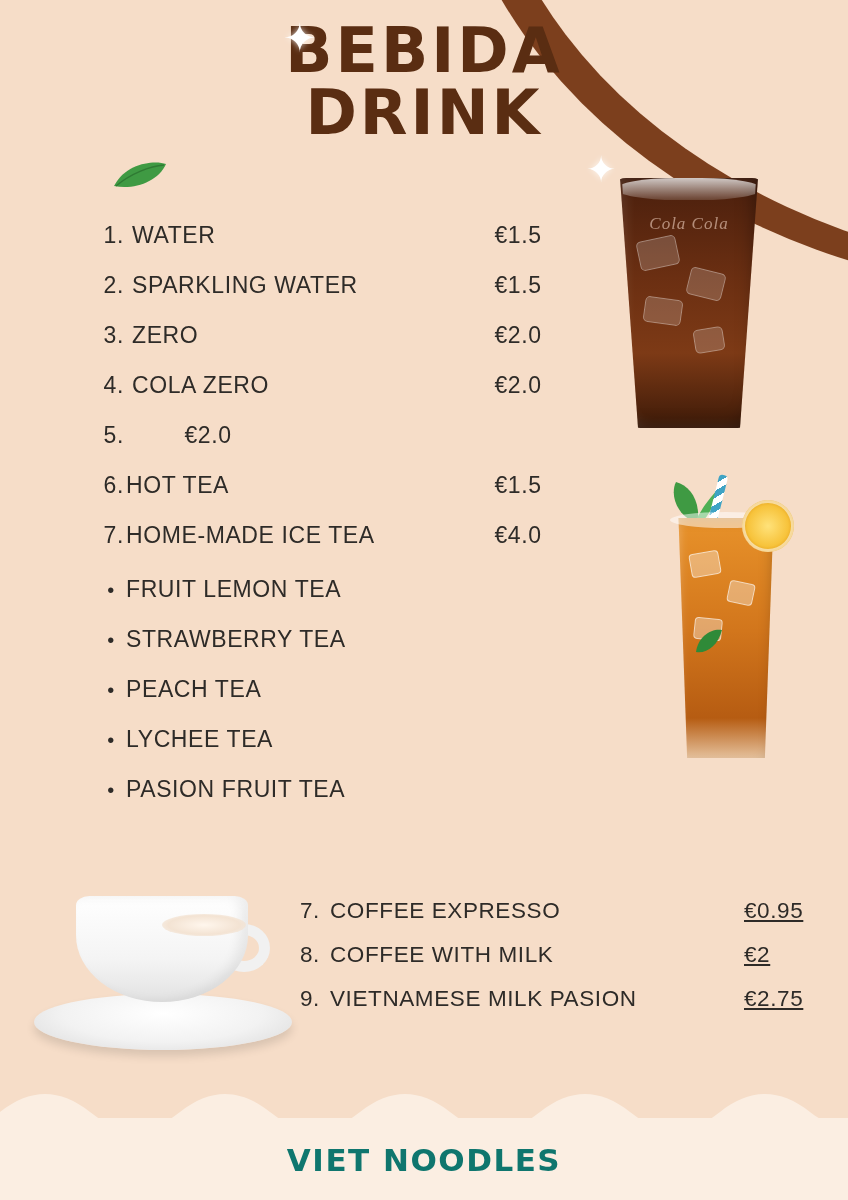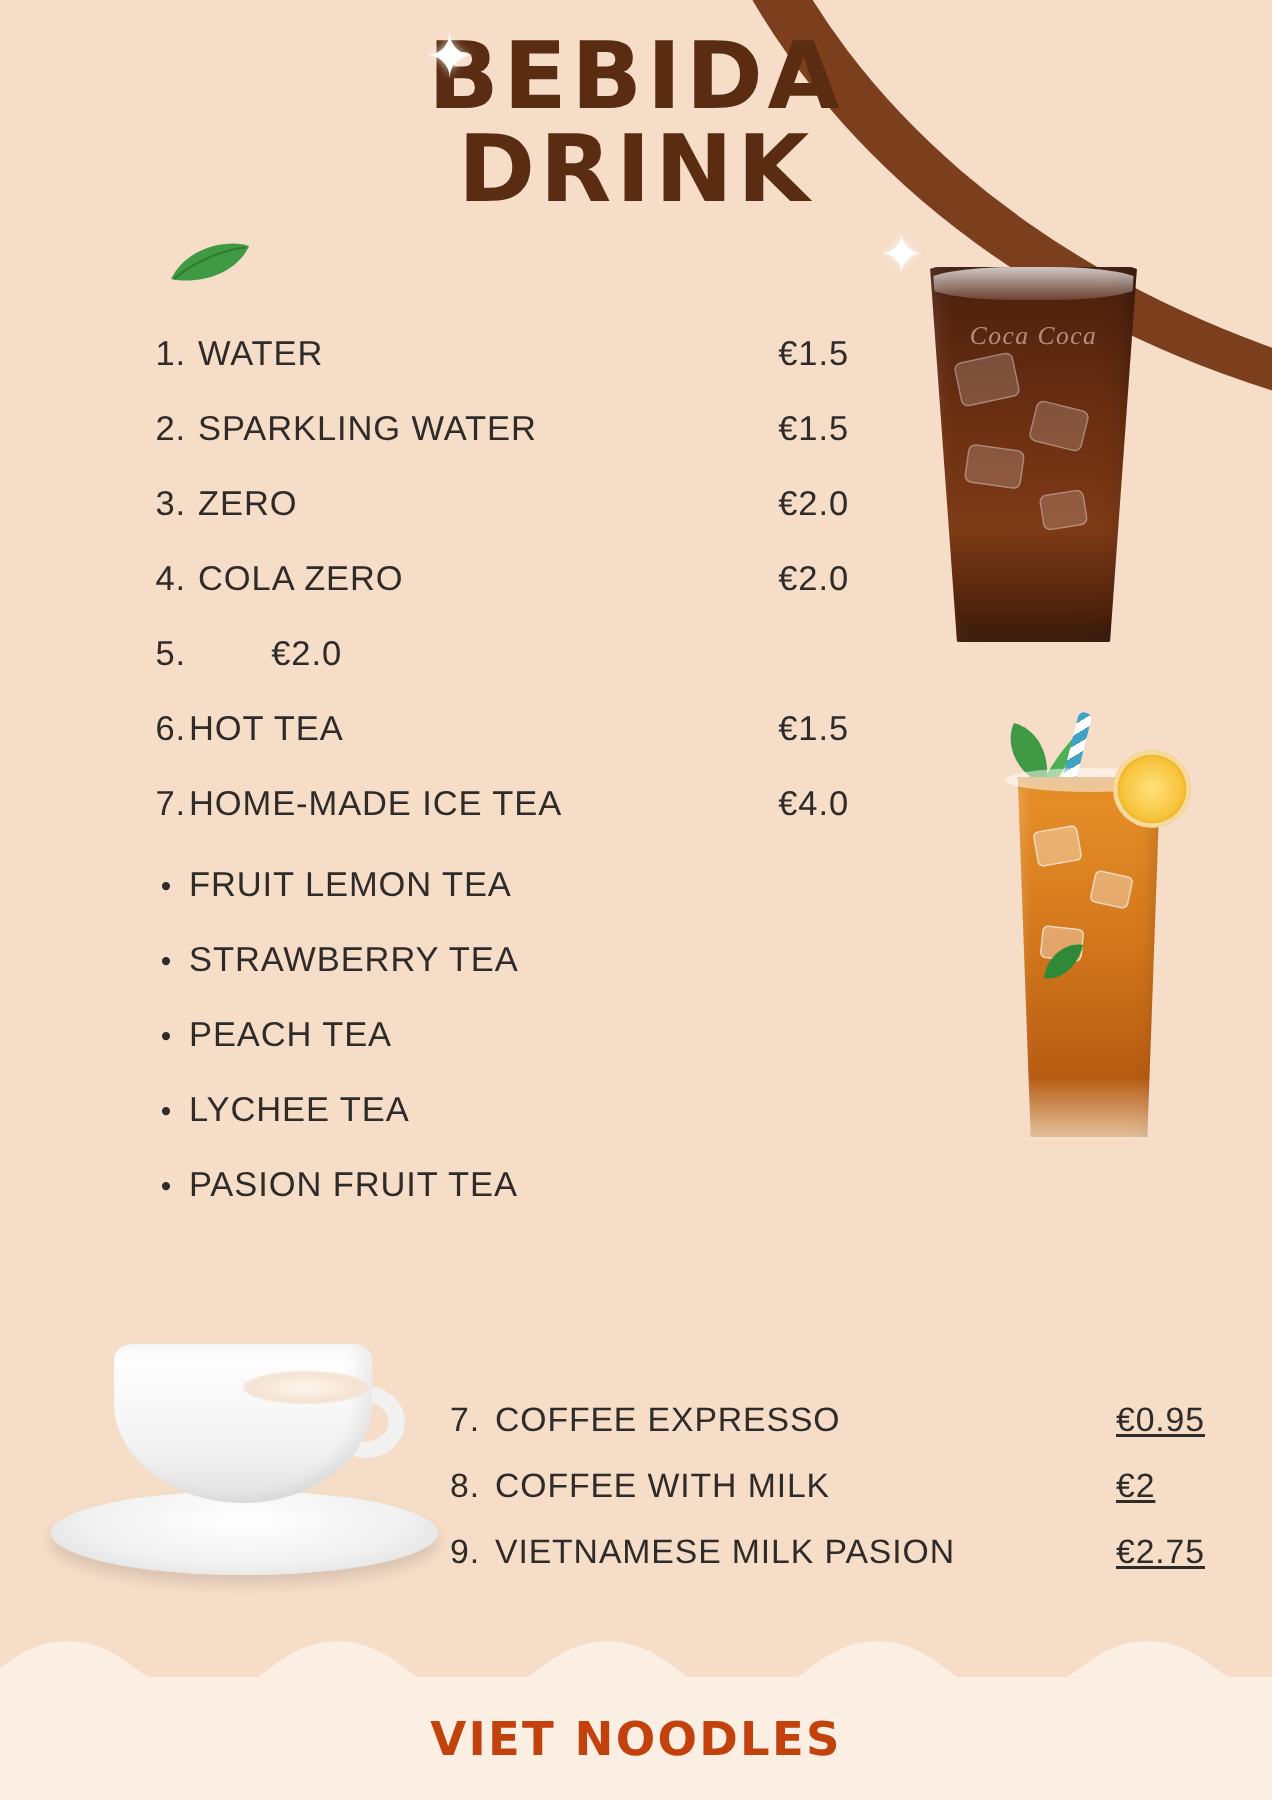--- a/index.html
+++ b/index.html
@@ -86,21 +86,21 @@
     letter-spacing: 0.6px;
     height: 50px;
   }
   .row .num {
     width: 36px;
     text-align: right;
     padding-right: 8px;
     flex: none;
   }
   .row .name { flex: 1 1 auto; white-space: nowrap; }
-  .row .price { width: 96px; flex: none; text-align: right; }
+  .row .price { width: 96px; flex: none; text-align: center; margin-left: 28px; }
   .row.tight .num { width: 30px; padding-right: 2px; }
 
   .bullets { margin-top: 4px; }
   .brow {
     display: flex;
     align-items: baseline;
     font-size: 23px;
     color: #2e2b28;
     letter-spacing: 0.6px;
     height: 50px;
@@ -121,21 +121,21 @@
   }
   .crow {
     display: flex;
     align-items: baseline;
     font-size: 22.5px;
     color: #2e2b28;
     letter-spacing: 0.6px;
     height: 44px;
   }
   .crow .num { width: 30px; flex: none; }
-  .crow .name { flex: 1 1 auto; white-space: nowrap; margin-top: 36px; }
+  .crow .name { flex: 1 1 auto; white-space: nowrap; }
   .crow .price { width: 96px; flex: none; text-align: left; text-decoration: underline; }
 
   
 
   
   .cola {
     position: absolute;
     left: 614px; top: 178px;
     width: 150px; height: 250px;
     z-index: 3;
@@ -277,21 +277,21 @@
     z-index: 4;
   }
   .footer-text {
     position: absolute;
     left: 0; right: 0; bottom: 22px;
     text-align: center;
     font-family: "DejaVu Sans", sans-serif;
     font-weight: 800;
     font-size: 31px;
     letter-spacing: 1.5px;
-    color: #c2410c;
+    color: #0f766e;
     z-index: 5;
   }
 </style>
 </head>
 <body>
 
 <div class="page">
 
   <div class="corner-swoosh"></div>
   <div class="corner-swoosh-inner"></div>
@@ -305,21 +305,21 @@
   </svg>
 
   <div class="title-block">
     <div class="title-line two">BEBIDA</div>
     <div class="title-line one">DRINK</div>
   </div>
 
   <div class="cola">
     <div class="glass"></div>
     <div class="rim"></div>
-    <div class="brand">Coca Coca</div>
+    <div class="brand">Cola Cola</div>
     <div class="ice i1"></div>
     <div class="ice i2"></div>
     <div class="ice i3"></div>
     <div class="ice i4"></div>
   </div>
 
   <div class="icetea">
     <svg class="mint" viewBox="0 0 48 44">
       <path d="M24 42 C6 34 0 14 6 2 C20 6 30 20 28 42 Z" fill="#3f9a43"></path>
       <path d="M26 40 C34 24 44 14 47 10 C44 26 38 38 30 43 Z" fill="#4eb055"></path>

